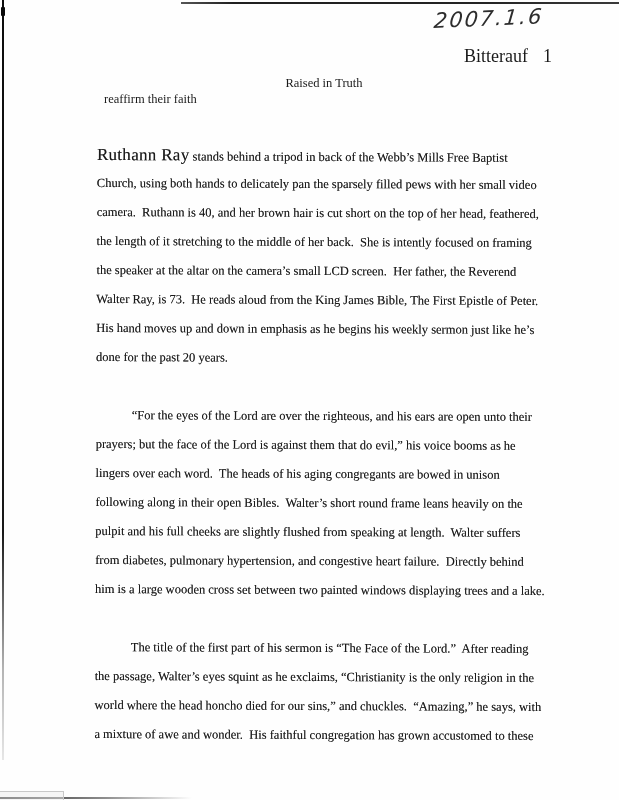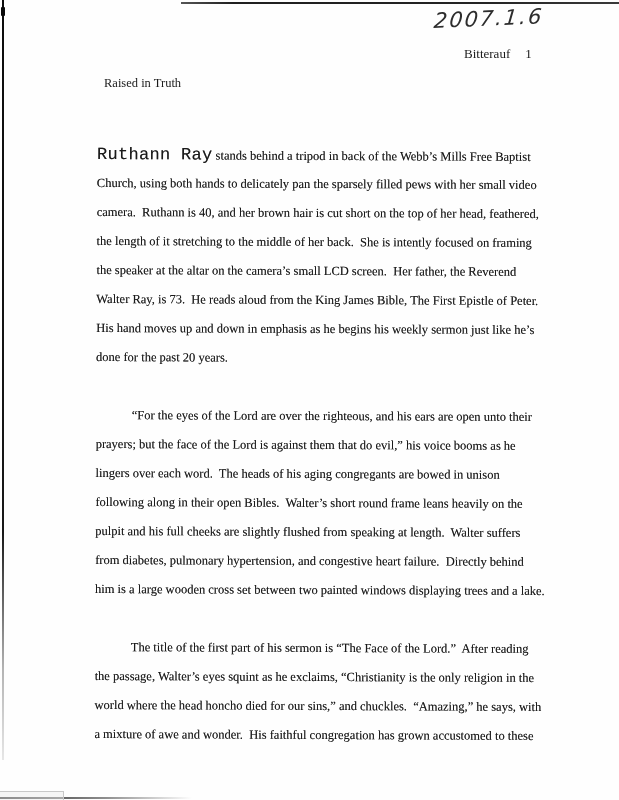--- a/index.html
+++ b/index.html
@@ -41,46 +41,45 @@
     font-style: italic;
     font-size: 21px;
     letter-spacing: 2px;
     color: #2d2d2d;
     transform: rotate(-2.5deg) skewX(-8deg);
     transform-origin: left center;
   }
   
   .header {
     position: absolute; top: 46px; left: 464px;
-    font-size: 13px;
+    font-size: 18px;
   }
   .header .pgnum { margin-left: 15px; }
   
   .title-block {
     position: absolute; top: 76px; left: 104px; width: 440px;
     font-size: 12.5px;
   }
-  .title-block .title-line { line-height: 15.5px; white-space: pre; }
+  .title-block .title-line { line-height: 15.5px; white-space: pre; text-align: center; }
   .title-block .line { line-height: 15.5px; white-space: pre; }
   
   .body-text {
     position: absolute; top: 140px; left: 97px; width: 470px;
     font-size: 12.5px;
     transform: rotate(0.25deg);
     transform-origin: left top;
     text-shadow: 0 0 0.4px rgba(20,20,20,0.55);
   }
   .paragraph { margin: 0 0 29px 0; }
   .paragraph:last-child { margin-bottom: 0; }
   .body-text .line { height: 29px; line-height: 29px; white-space: pre; }
   .body-text .indent { padding-left: 36px; }
   .lead {
     font-size: 17px;
     letter-spacing: 0.3px;
-    font-family: Liberation Mono, monospace;
   }
 </style>
 </head>
 <body>
 
 <div class="page">
 
   <div class="top-edge-line"></div>
   <div class="left-edge-line"></div>
   <div class="left-edge-blob"></div>
@@ -89,20 +88,21 @@
 
   <div class="hand-date">2007.1.6</div>
 
   <div class="header">
     <span>Bitterauf</span><span class="pgnum">1</span>
   </div>
 
   <div class="title-block">
     <div class="title-line">Raised in Truth</div>
     <div>
+        <div class="line">reaffirm their faith</div>
       </div>
   </div>
 
   <div class="body-text">
 
     <div class="paragraph">
       <div class="line"><span class="lead">Ruthann Ray</span><span> stands behind a tripod in back of the Webb’s Mills Free Baptist</span></div>
       <div>
           <div class="line">Church, using both hands to delicately pan the sparsely filled pews with her small video</div>
           <div class="line">camera.  Ruthann is 40, and her brown hair is cut short on the top of her head, feathered,</div>

